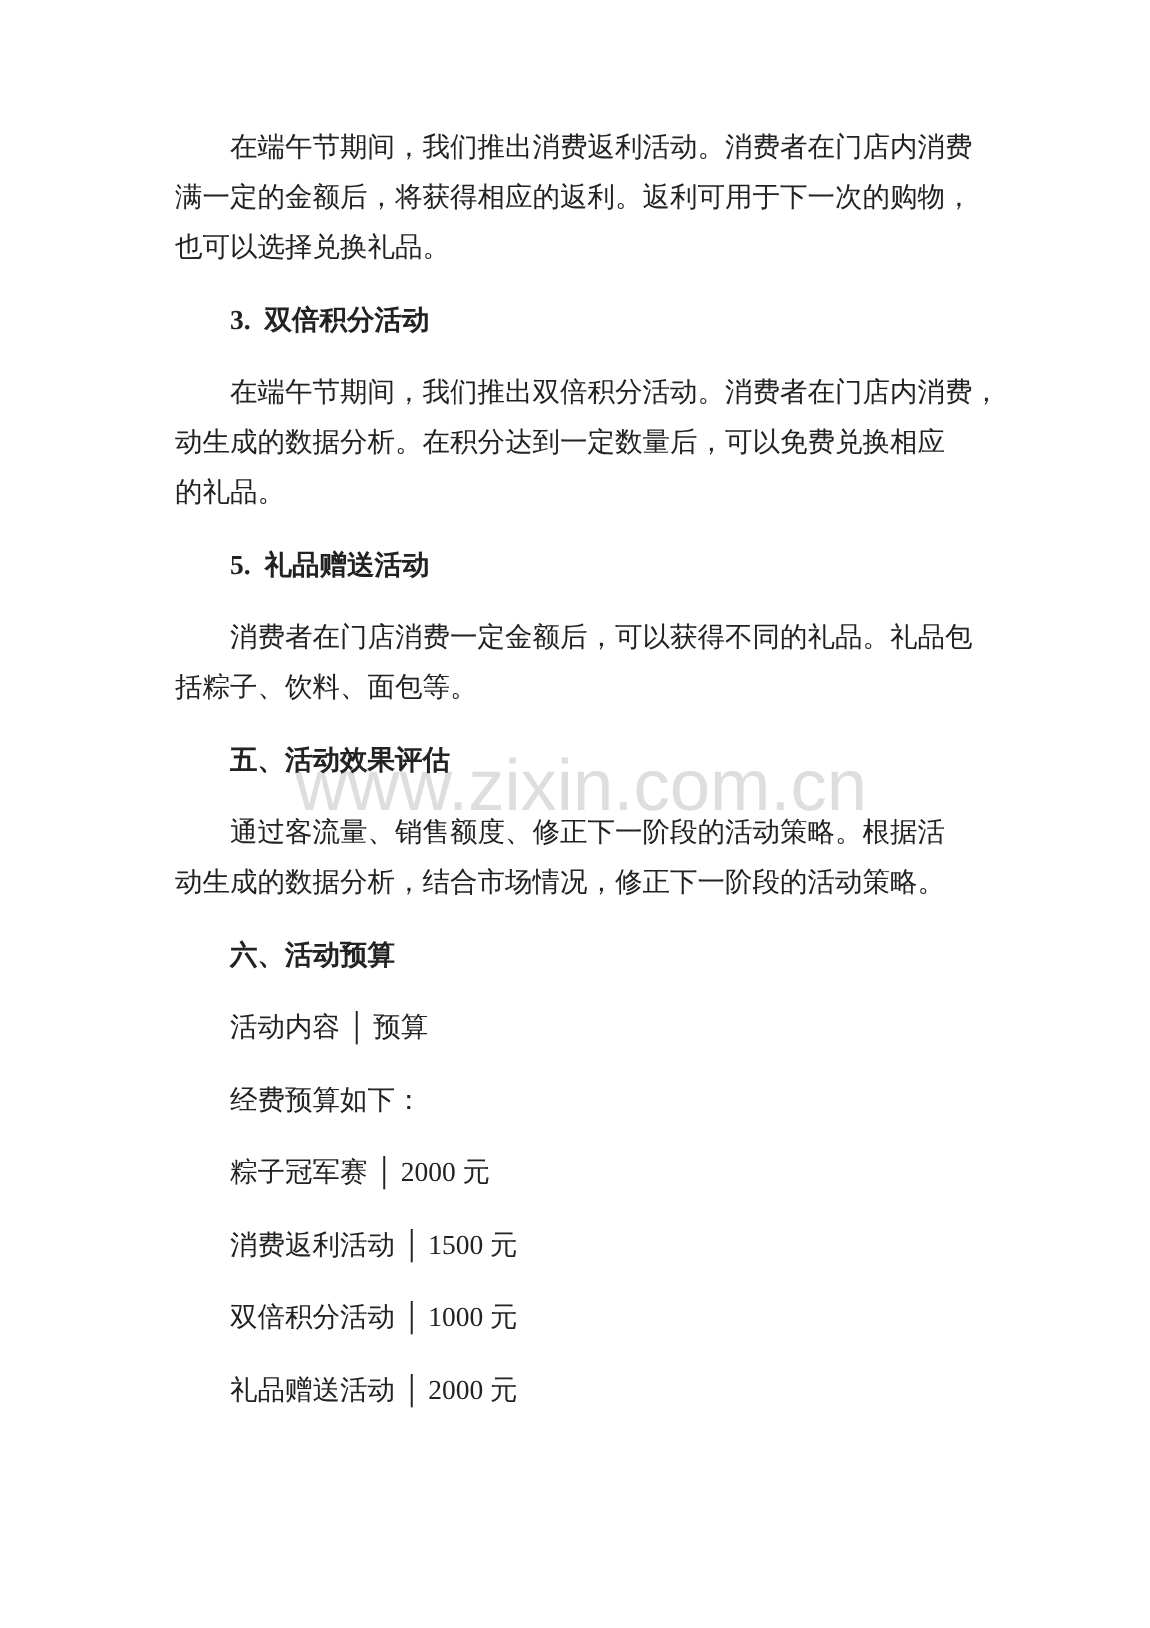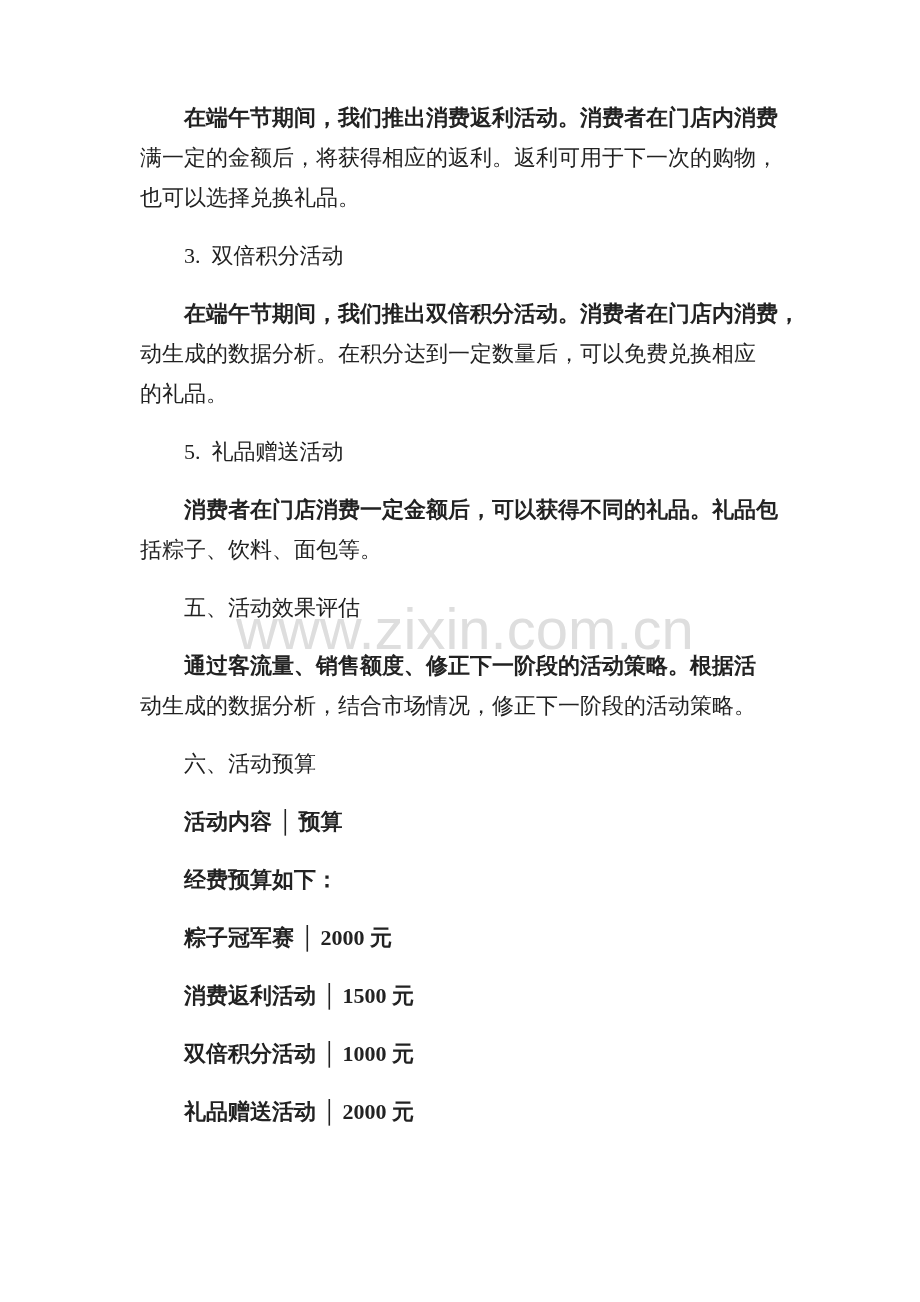--- a/index.html
+++ b/index.html
@@ -35,22 +35,22 @@
     width: 660px;
     z-index: 1;
     font-size: 22px;
     color: #222222;
   }
   .block { margin-bottom: 18px; }
   .line {
     line-height: 40px;
     white-space: pre;
   }
-  .line.indent { padding-left: 44px; font-weight: bold; }
-  .heading .line { font-weight: normal; }
+  .line.indent { padding-left: 44px; }
+  .heading .line { font-weight: bold; }
 </style>
 </head>
 <body>
 
 <div class="page">
   <div class="watermark">www.zixin.com.cn</div>
   <div class="content">
       <div class="block body">
         <div class="line indent">在端午节期间，我们推出消费返利活动。消费者在门店内消费</div>
         <div class="line">满一定的金额后，将获得相应的返利。返利可用于下一次的购物，</div>

